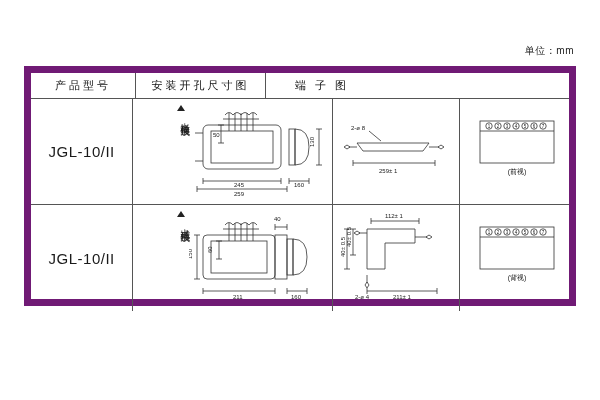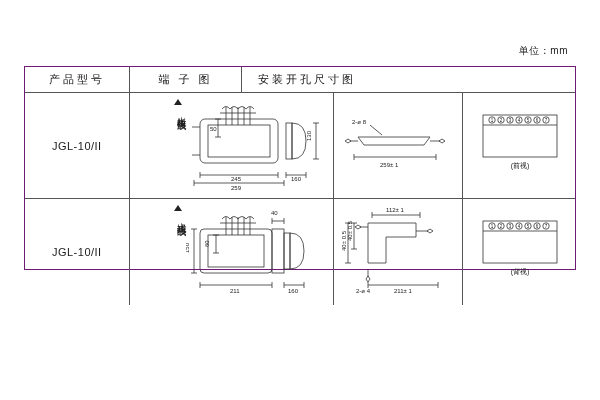--- a/index.html
+++ b/index.html
@@ -2,41 +2,41 @@
 <html><head>
 <meta charset="utf-8">
 <style>
   html,body{margin:0;padding:0;}
   body{
     width:600px;height:400px;background:#ffffff;
     font-family:"Liberation Sans","DejaVu Sans",sans-serif;
     color:#1a1a1a;overflow:hidden;position:relative;
   }
   .unit-note{
-    position:absolute;right:32px;top:44px;font-size:10px;letter-spacing:.5px;color:#222;
+    position:absolute;right:26px;top:44px;font-size:10px;letter-spacing:.5px;color:#222;
   }
   .table{
-    position:absolute;left:24px;top:66px;width:552px;height:204px;
-    border:1px solid #701a75;box-sizing:border-box;
+    position:absolute;left:24px;top:66px;width:552px;height:240px;
+    border:7px solid #701a75;box-sizing:border-box;
   }
   .row{display:flex;box-sizing:border-box;width:100%;}
   .row.head{height:26px;border-bottom:1px solid #555;}
   .row.body{height:106px;border-bottom:1px solid #555;}
   .row.body.last{border-bottom:none;}
   .cell{
     box-sizing:border-box;border-right:1px solid #555;position:relative;
     display:flex;align-items:center;justify-content:center;
   }
   .cell:last-child{border-right:none;}
   .c1{width:105px;}
   .c2{width:205px;}
   .c3{width:130px;}
   .c4{width:112px;}
   .head .cell{font-size:11px;letter-spacing:3px;color:#111;}
-  .model{font-size:11px;letter-spacing:.5px;}
+  .model{font-size:15px;letter-spacing:.5px;}
   .vtext{
     writing-mode:vertical-rl;text-orientation:upright;
     font-size:9.5px;line-height:12px;letter-spacing:1px;
     position:absolute;left:46px;top:16px;height:74px;
   }
   .vtri{
     position:absolute;left:44px;top:6px;width:0;height:0;
     border-left:4px solid transparent;border-right:4px solid transparent;
     border-bottom:6px solid #222;
   }
@@ -44,22 +44,22 @@
 </style>
 </head>
 <body>
 
 <div class="unit-note">单位：mm</div>
 
 <div class="table">
 
   <div class="row head">
     <div class="cell c1">产品型号</div>
+    <div class="cell c3">安装开孔尺寸图</div>
     <div class="cell c4">端 子 图</div>
-    <div class="cell c3">安装开孔尺寸图</div>
   </div>
 
   <div class="row body">
 
     <div class="cell c1">
       <span class="model">JGL-10/II</span>
     </div>
 
     <div class="cell c2">
       <span class="vtri"></span>

